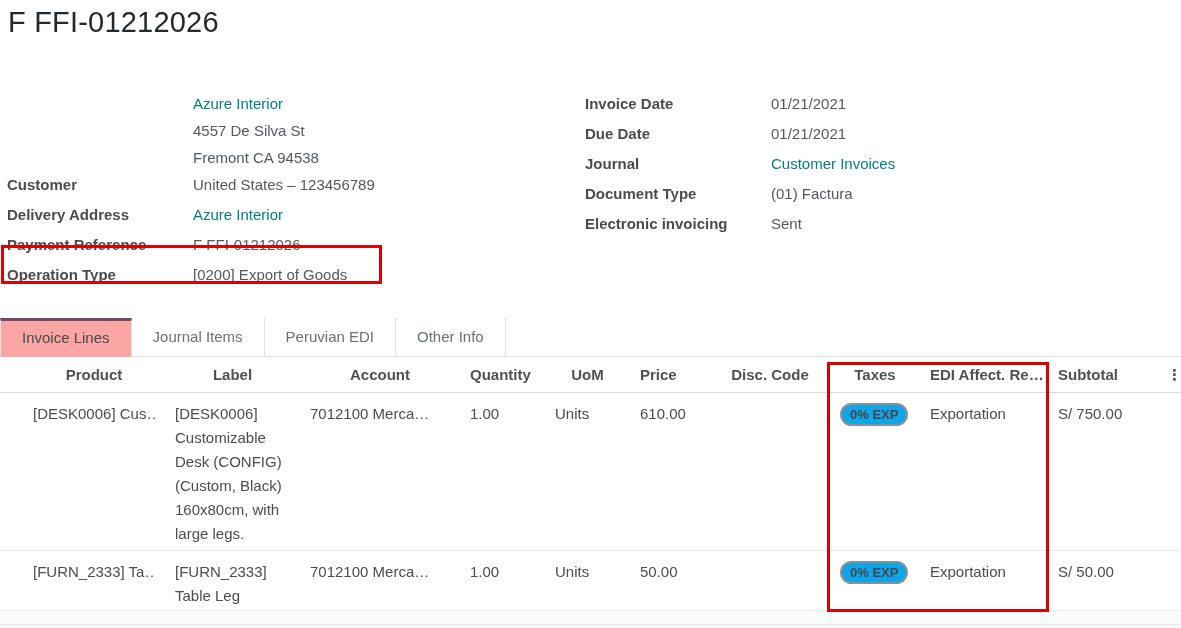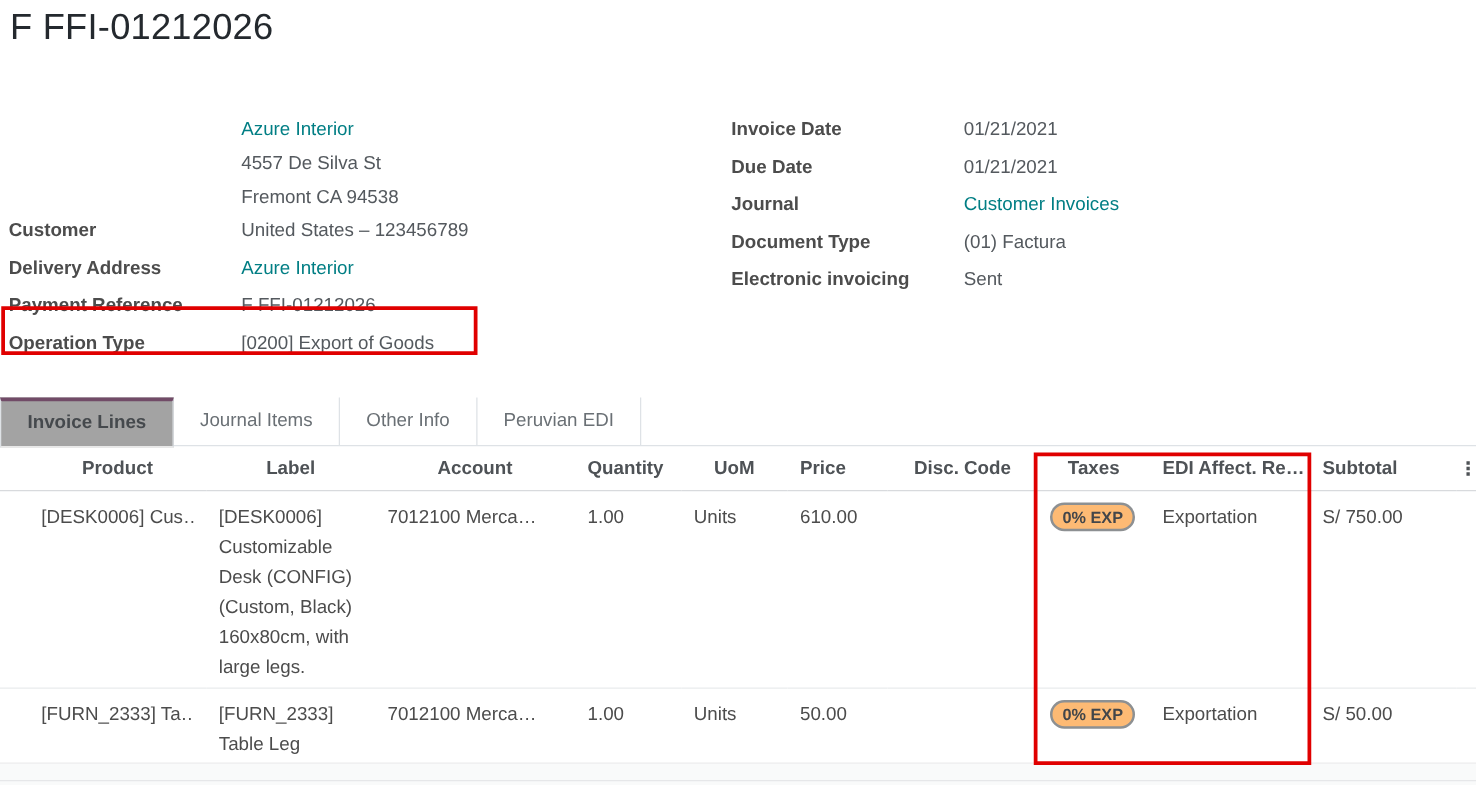--- a/index.html
+++ b/index.html
@@ -31,24 +31,23 @@
   .tabbar{
     position:absolute;left:0;top:318px;width:1181px;height:39px;
     border-bottom:1px solid #dee2e6;display:flex;font-size:15px;box-sizing:border-box;
   }
   .tab{
     padding:0 21px;line-height:37px;color:#6a7075;cursor:pointer;white-space:nowrap;
   }
   .tab:not(.active){border-right:1px solid #dee2e6;}
   .tab.active{
     box-sizing:border-box;height:40px;line-height:34px;
-    background:#a3a3a3;color:#45494d;
+    background:#fca5a5;color:#45494d;
     border:1px solid #dee2e6;border-top:3px solid var(--tab_active_border);
     border-bottom:1px solid #fff;
-    font-weight:bold;
   }
 
   table.lines{
     position:absolute;left:0;top:357px;width:1181px;
     border-collapse:collapse;table-layout:fixed;font-size:15px;color:#4c4c4c;
   }
   table.lines th{
     font-weight:bold;color:#4e5256;height:35px;padding:0 10px;
     text-align:center;vertical-align:middle;white-space:nowrap;overflow:hidden;
     border-bottom:1px solid #d8dadd;
@@ -57,21 +56,21 @@
     padding:9px 10px 4px;vertical-align:top;line-height:24px;overflow:hidden;
   }
   table.lines .num{text-align:left;}
   table.lines tbody tr + tr td{border-top:1px solid #e9ebed;}
   .trunc{white-space:nowrap;overflow:hidden;display:block;}
   .kebab{padding:0 2px !important;text-align:center !important;color:#4c4c4c;font-size:15px;cursor:pointer;}
 
   .tax-badge{
     display:inline-block;border:2px solid #8d9092;border-radius:12px;
     padding:0 8px;line-height:19px;font-weight:bold;font-size:13px;
-    color:#43464a;background:#fdba74;white-space:nowrap;
+    color:#43464a;background:#0ea5e9;white-space:nowrap;
   }
 
   .below-band{
     position:absolute;left:0;top:610px;width:1181px;height:18px;
     background:#f9fafa;border-top:1px solid #ededee;box-sizing:border-box;
   }
   .hairline{position:absolute;left:0;top:624px;width:1181px;height:1px;background:#e6e7e9;}
 
   .hl-box{position:absolute;border:3px solid var(--annotation);box-sizing:border-box;pointer-events:none;z-index:5;}
   .hl-operation{left:1px;top:245px;width:381px;height:39px;}
@@ -127,22 +126,22 @@
     </div>
     <div class="field-row">
       <div class="field-label">Electronic invoicing</div>
       <div class="field-value">Sent</div>
     </div>
   </div>
 
   <div class="tabbar">
     <div class="tab active">Invoice Lines</div>
     <div class="tab">Journal Items</div>
+    <div class="tab">Peruvian EDI</div>
     <div class="tab">Other Info</div>
-    <div class="tab">Peruvian EDI</div>
   </div>
 
   <table class="lines">
     <colgroup>
       <col style="width:165px">
         <col style="width:135px">
         <col style="width:160px">
       <col style="width:85px">
         <col style="width:85px">
         <col style="width:80px">

